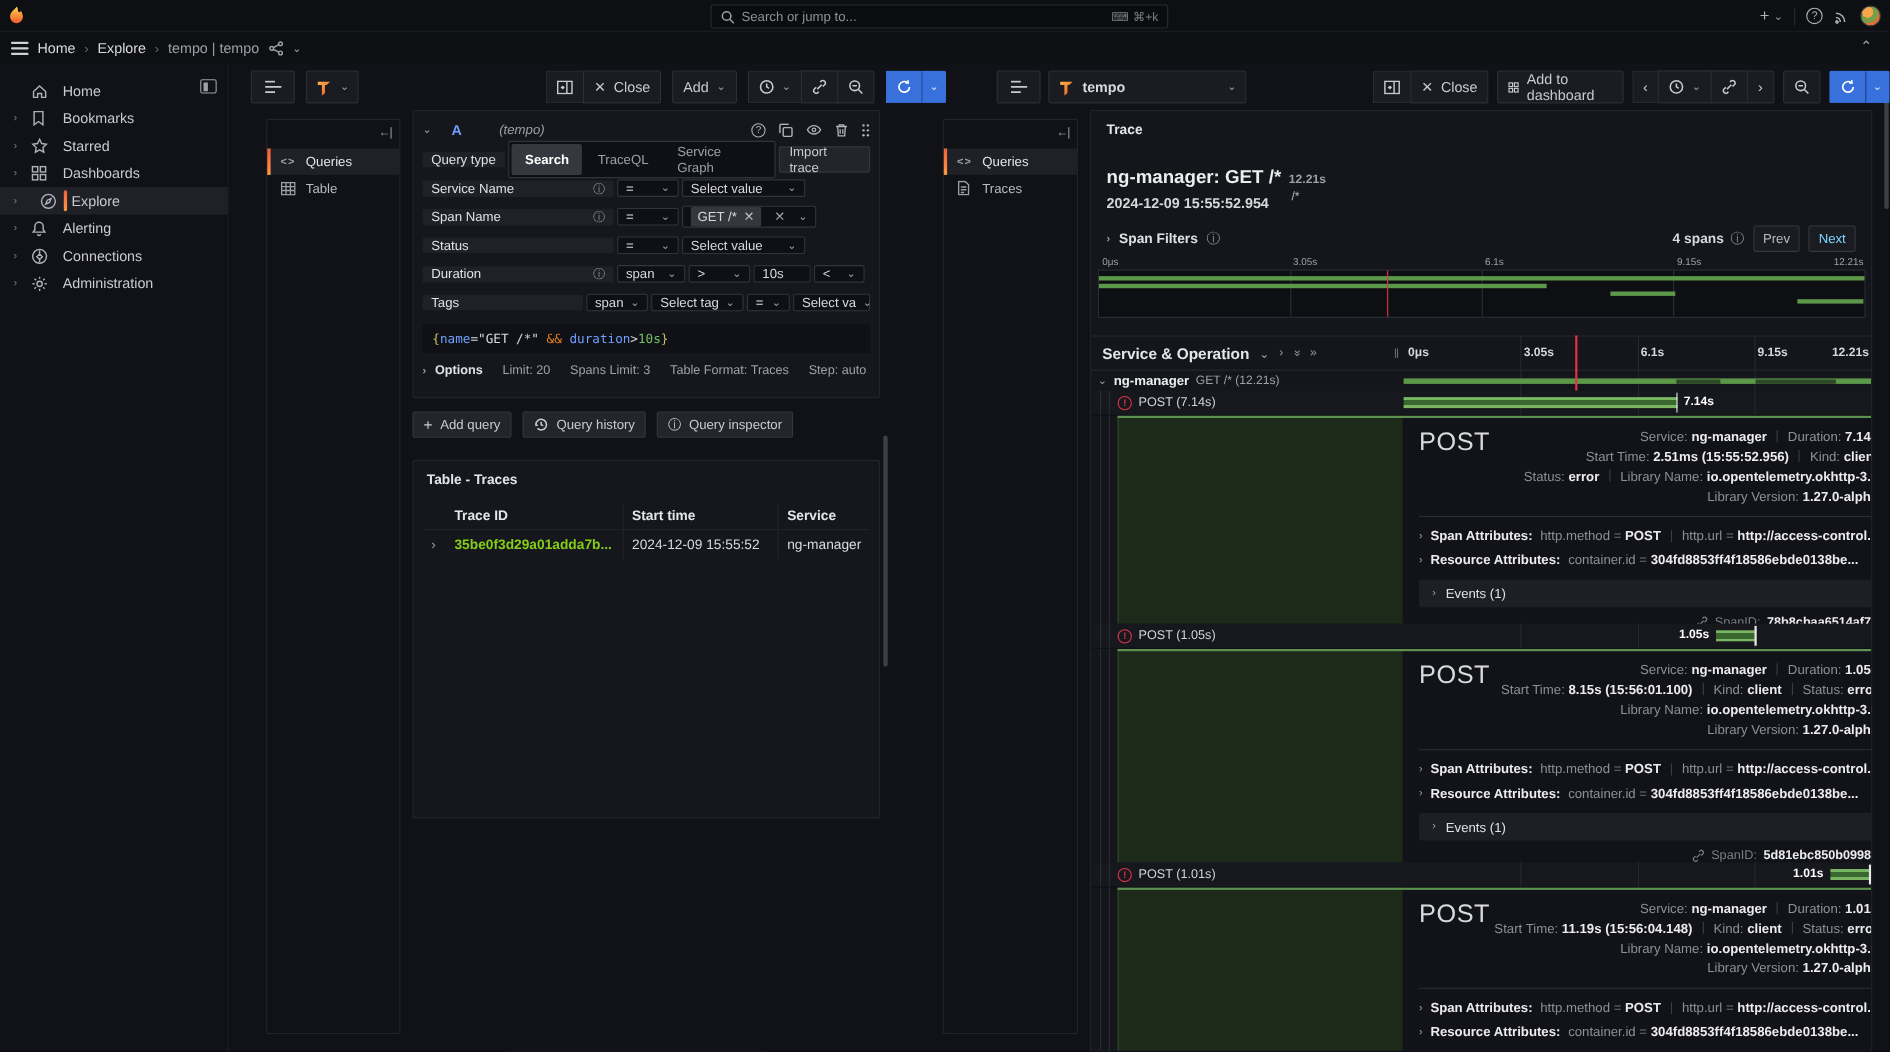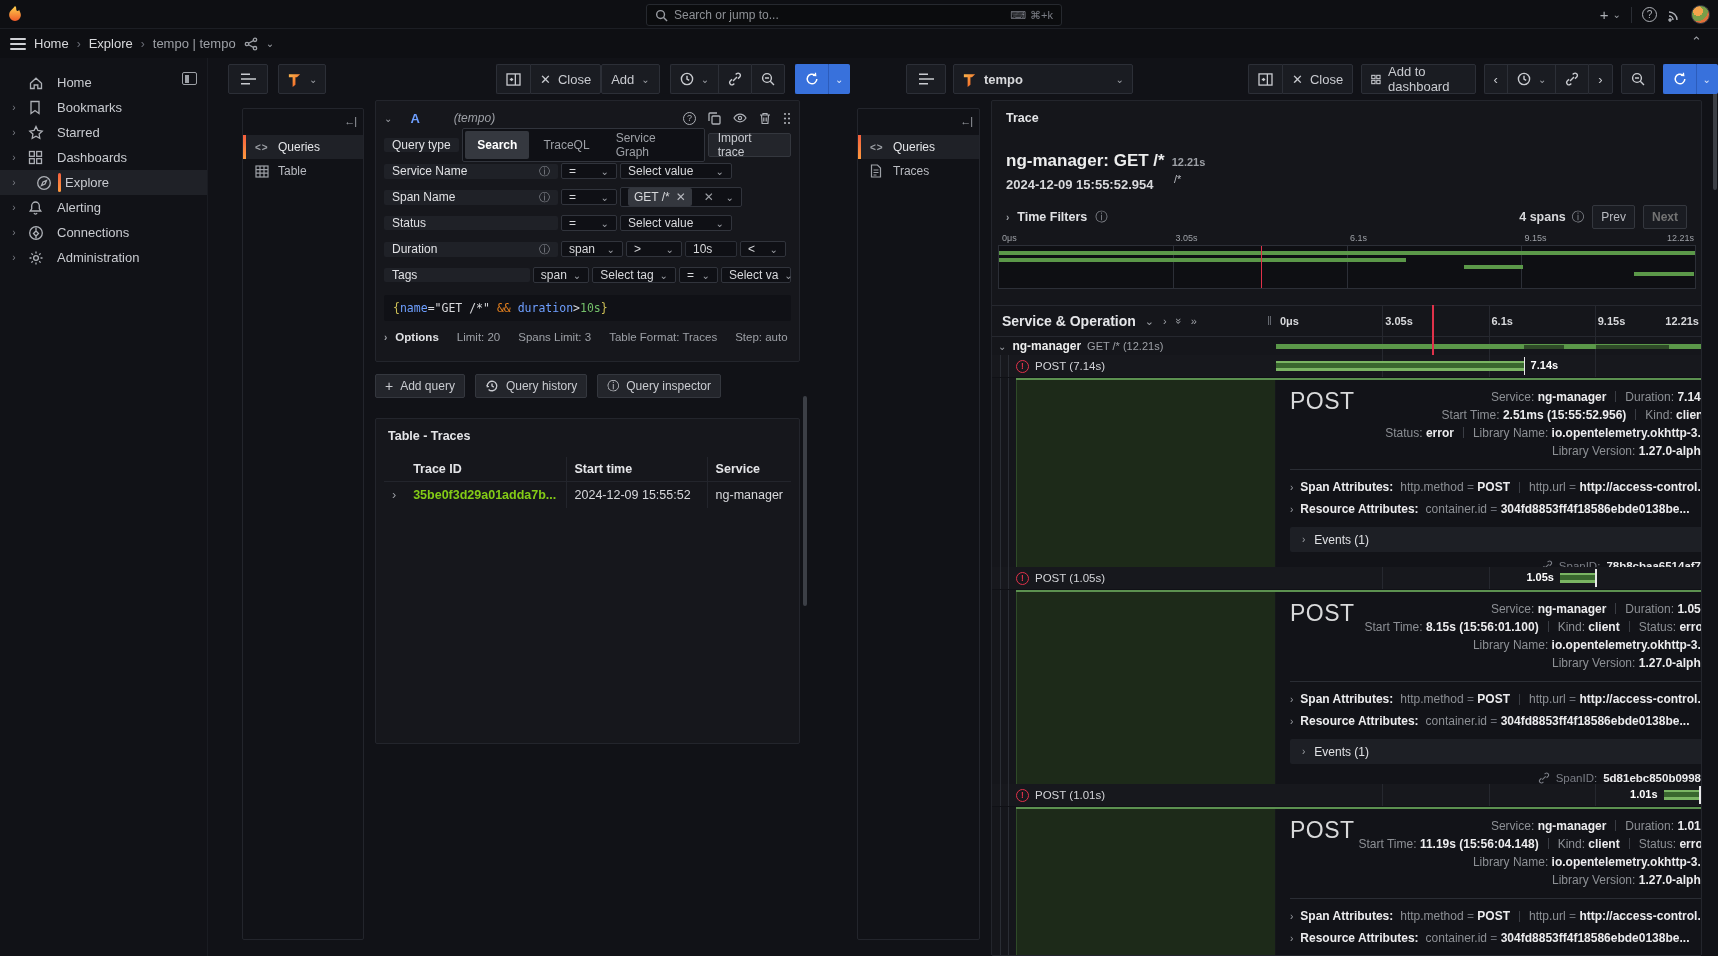--- a/index.html
+++ b/index.html
@@ -346,21 +346,21 @@
             <svg width="15" height="13" viewBox="0 0 16 14" fill="none" stroke="#c9cbd0" stroke-width="1.4">
               <rect x="1" y="1" width="14" height="12"></rect>
               <path d="M10 1v12M4 7h3M5.5 5.5L7 7l-1.5 1.5"></path>
             </svg>
           </span>
         <span class="tbtn">
             <span>✕</span> 
             <span>Close</span>
           </span>
       </span>
-      <span class="tbtn" style="">
+      <span class="tbtn" style="margin-left:10px;">
           <span>Add</span> 
           <span class="chev-d">⌄</span>
         </span>
       <span class="tgroup" style="margin-left:10px;">
         <span class="tbtn">
             <svg width="14" height="14" viewBox="0 0 14 14" fill="none" stroke="#c9cbd0" stroke-width="1.4">
               <circle cx="7" cy="7" r="5.6"></circle>
               <path d="M7 3.8V7l2.2 1.4"></path>
             </svg> 
             <span class="chev-d">⌄</span>
@@ -699,30 +699,30 @@
 
     <div class="trpanel">
       <div class="tp-title">Trace</div>
       <div class="tp-name"><span>ng-manager: GET /*</span><span class="tp-dur">12.21s</span></div>
       <div class="tp-ts">2024-12-09 15:55:52.954</div>
       <div class="tp-sub">/*</div>
 
       <div class="tp-filters">
         <span class="lab">
             <span class="chev-d" style="font-size:10px;">›</span>
-            <span>Time Filters</span>
+            <span>Span Filters</span>
             <span class="inf" style="color:#8a8d94;font-weight:normal;">ⓘ</span>
           </span>
         <span class="right">
           <span class="spancount">
               <span>4 spans</span>
               <span style="color:#8a8d94;font-weight:normal;">ⓘ</span>
             </span>
           <span class="sbtn" style="color:#b9bbc1;font-weight:normal;">Prev</span>
-          <span class="sbtn" style="color:#737373;font-weight:bold;">Next</span>
+          <span class="sbtn" style="color:#7dd3fc;font-weight:normal;">Next</span>
         </span>
       </div>
 
       <div class="minimap">
         <div class="mm-labels" id="mm-labels">
             <span class="axis-lab" style="left:4px;">0μs</span>
             <span class="axis-lab" style="left:calc(25% + 3px);">3.05s</span>
             <span class="axis-lab" style="left:calc(50% + 3px);">6.1s</span>
             <span class="axis-lab" style="left:calc(75% + 3px);">9.15s</span>
             <span class="axis-lab" style="right:2px;">12.21s</span>

